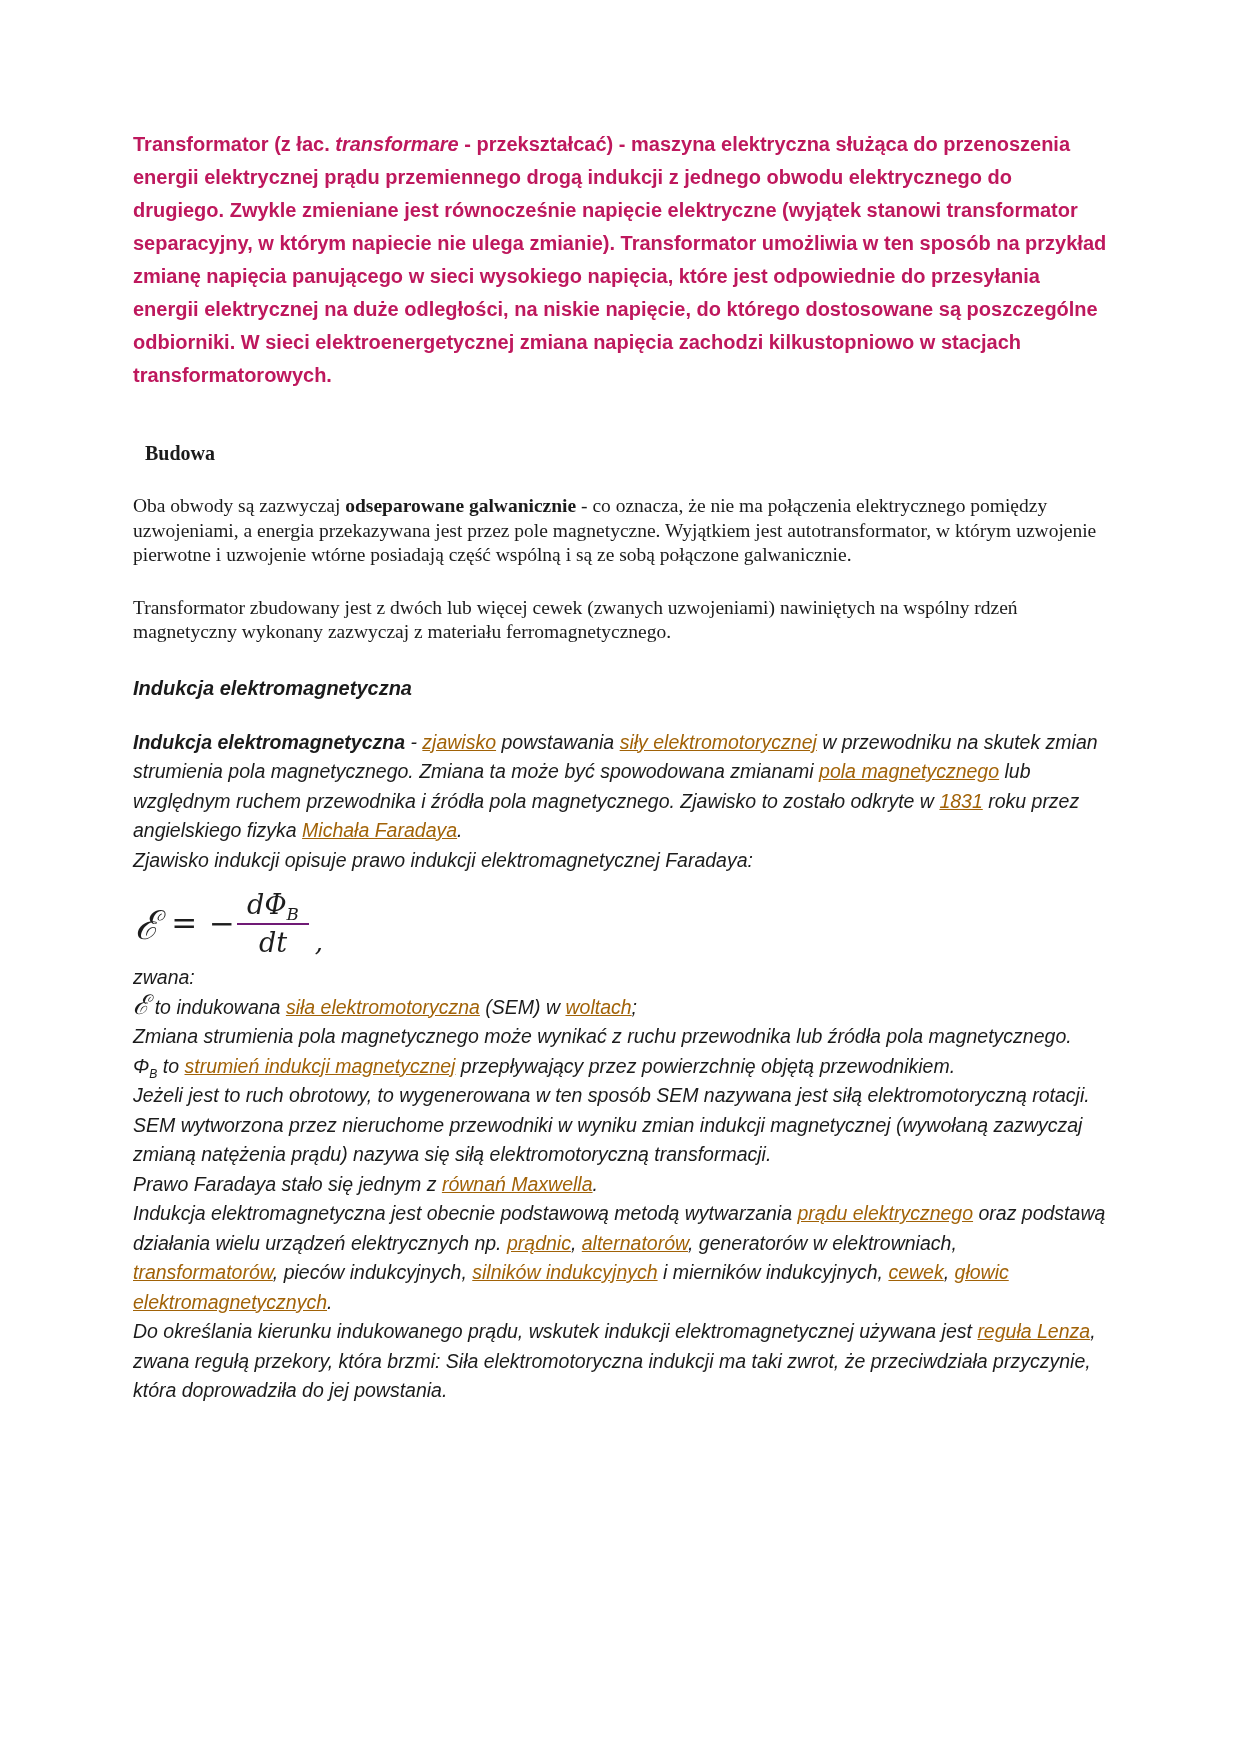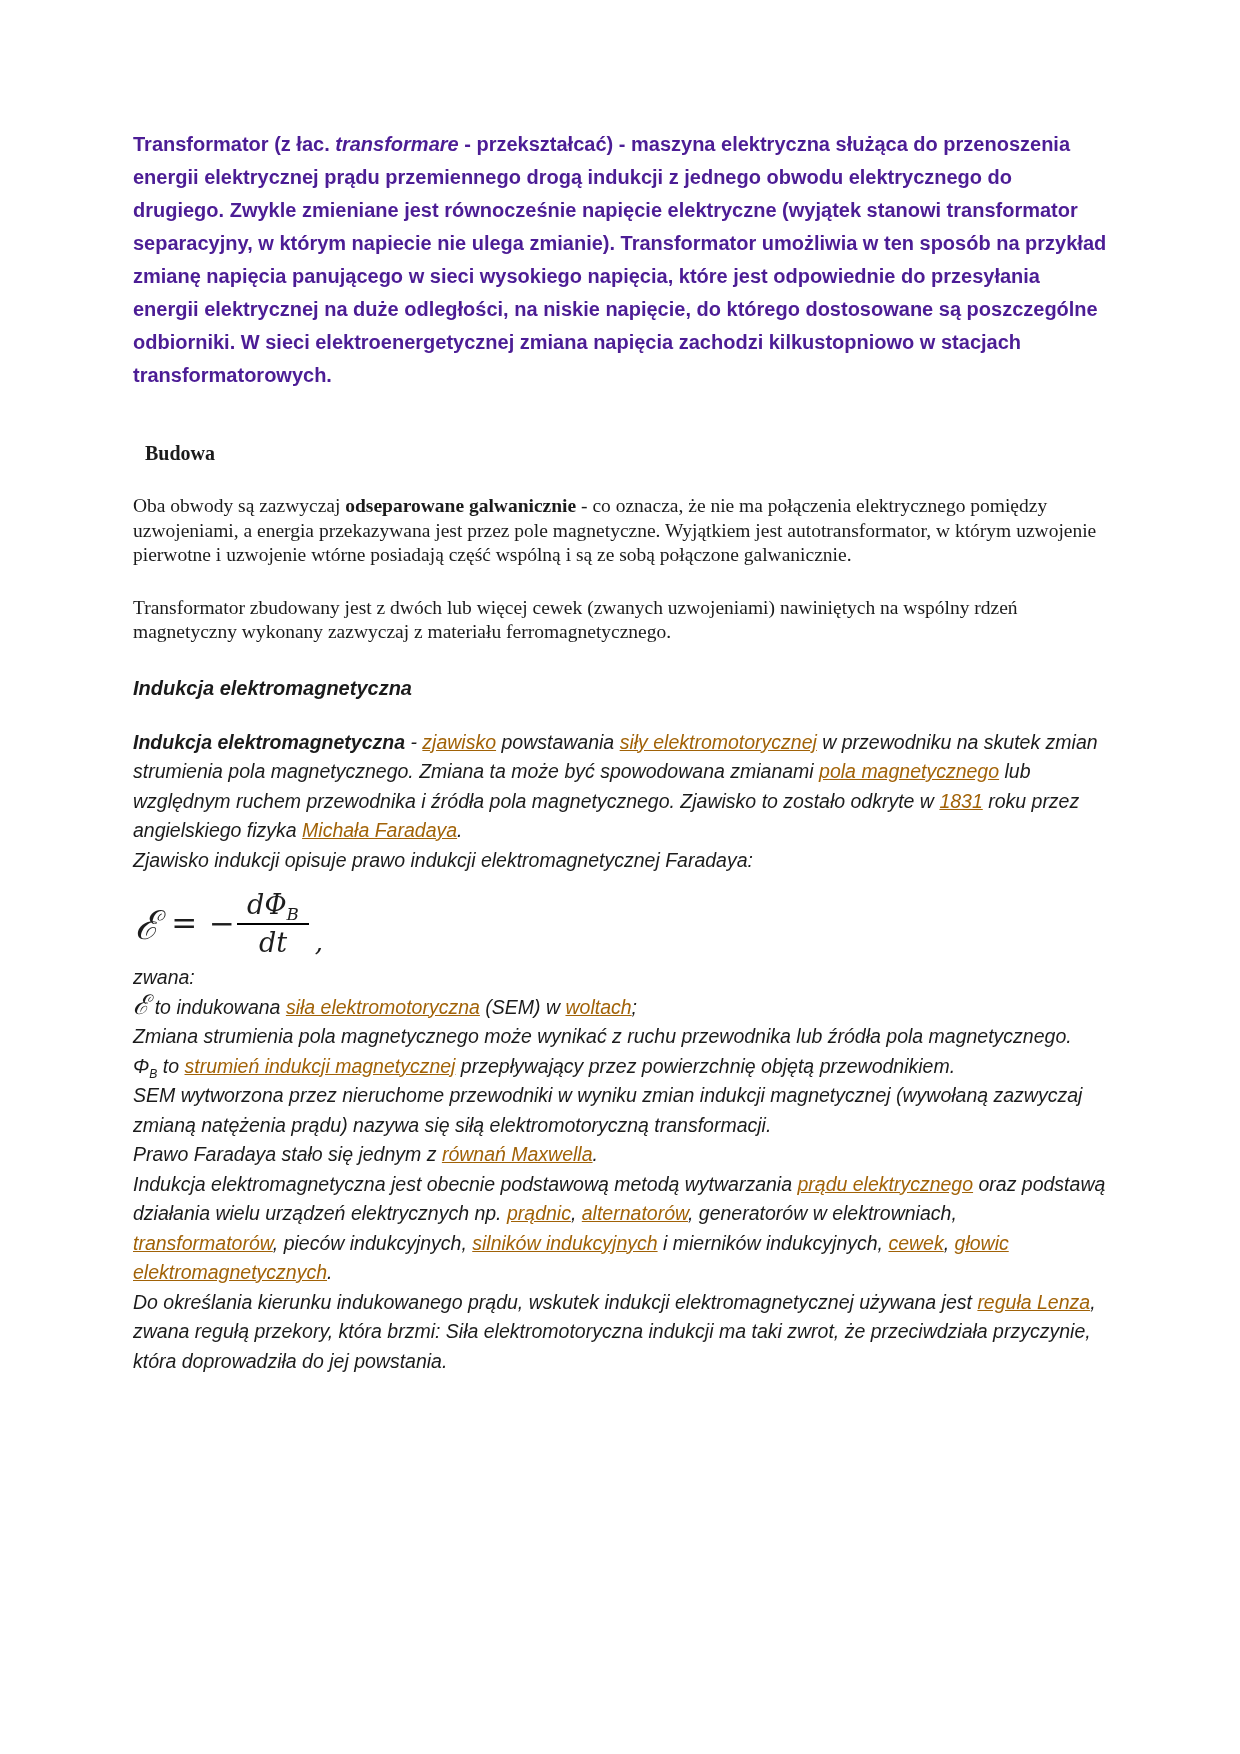--- a/index.html
+++ b/index.html
@@ -14,21 +14,21 @@
     color:#1b1b1b;
     overflow:hidden;
   }
   
   .p-sans-bold{
     margin:0;
     font-family:"Liberation Sans",sans-serif;
     font-weight:bold;
     font-size:20px;
     line-height:33px;
-    color:#4c1d95;
+    color:#be185d;
   }
   
   .h-serif{
     margin:49px 0 0 12px;
     font-family:"Liberation Serif",serif;
     font-weight:bold;
     font-size:20px;
     line-height:25px;
   }
   .p-serif{
@@ -71,21 +71,21 @@
     margin:12px 0 4px 2px;
     font-family:"DejaVu Serif",serif;
     font-style:italic;
     color:#1d1d1d;
     height:72px;
   }
   .f-eps{ font-size:40px; }
   .f-eq{ font-size:31px; margin:0 12px; }
   .f-minus{ font-size:31px; margin-right:2px; }
   .f-frac{ display:inline-flex; flex-direction:column; align-items:center; font-size:27px; }
-  .f-num{ padding:0 10px 3px 10px; border-bottom:2px solid #000000; }
+  .f-num{ padding:0 10px 3px 10px; border-bottom:2px solid #701a75; }
   .f-den{ padding-top:2px; }
   .f-comma{ font-size:26px; align-self:flex-end; margin-left:6px; padding-bottom:2px; }
 </style>
 </head>
 <body>
 
 <div class="page">
 
   <p class="p-sans-bold"><span class="run-b">Transformator</span><span> (z łac. </span><span class="run-i">transformare</span><span> - przekształcać) - maszyna elektryczna służąca do przenoszenia energii elektrycznej prądu przemiennego drogą indukcji z jednego obwodu elektrycznego do drugiego. Zwykle zmieniane jest równocześnie napięcie elektryczne (wyjątek stanowi transformator separacyjny, w którym napiecie nie ulega zmianie). Transformator umożliwia w ten sposób na przykład zmianę napięcia panującego w sieci wysokiego napięcia, które jest odpowiednie do przesyłania energii elektrycznej na duże odległości, na niskie napięcie, do którego dostosowane są poszczególne odbiorniki. W sieci elektroenergetycznej zmiana napięcia zachodzi kilkustopniowo w stacjach transformatorowych.</span></p>
 
@@ -113,20 +113,21 @@
   </div>
 
   <p class="p-italic"><span>zwana:</span></p>
 
   <p class="p-italic"><span class="run-eps">ℰ</span><span> to indukowana </span><a href="#">siła elektromotoryczna</a><span> (SEM) w </span><a href="#">woltach</a><span>;</span></p>
 
   <p class="p-italic"><span>Zmiana strumienia pola magnetycznego może wynikać z ruchu przewodnika lub źródła pola magnetycznego.</span></p>
 
   <p class="p-italic"><span>Φ</span><sub>B</sub><span> to </span><a href="#">strumień indukcji magnetycznej</a><span> przepływający przez powierzchnię objętą przewodnikiem.</span></p>
 
+  <p class="p-italic"><span>Jeżeli jest to ruch obrotowy, to wygenerowana w ten sposób SEM nazywana jest siłą elektromotoryczną rotacji.</span></p>
 
   <p class="p-italic"><span>SEM wytworzona przez nieruchome przewodniki w wyniku zmian indukcji magnetycznej (wywołaną zazwyczaj zmianą natężenia prądu) nazywa się siłą elektromotoryczną transformacji.</span></p>
 
   <p class="p-italic"><span>Prawo Faradaya stało się jednym z </span><a href="#">równań Maxwella</a><span>.</span></p>
 
   <p class="p-italic"><span>Indukcja elektromagnetyczna jest obecnie podstawową metodą wytwarzania </span><a href="#">prądu elektrycznego</a><span> oraz podstawą działania wielu urządzeń elektrycznych np. </span><a href="#">prądnic</a><span>, </span><a href="#">alternatorów</a><span>, generatorów w elektrowniach, </span><a href="#">transformatorów</a><span>, pieców indukcyjnych, </span><a href="#">silników indukcyjnych</a><span> i mierników indukcyjnych, </span><a href="#">cewek</a><span>, </span><a href="#">głowic elektromagnetycznych</a><span>.</span></p>
 
   <p class="p-italic"><span>Do określania kierunku indukowanego prądu, wskutek indukcji elektromagnetycznej używana jest </span><a href="#">reguła Lenza</a><span>, zwana regułą przekory, która brzmi: Siła elektromotoryczna indukcji ma taki zwrot, że przeciwdziała przyczynie, która doprowadziła do jej powstania.</span></p>
 
 </div>

